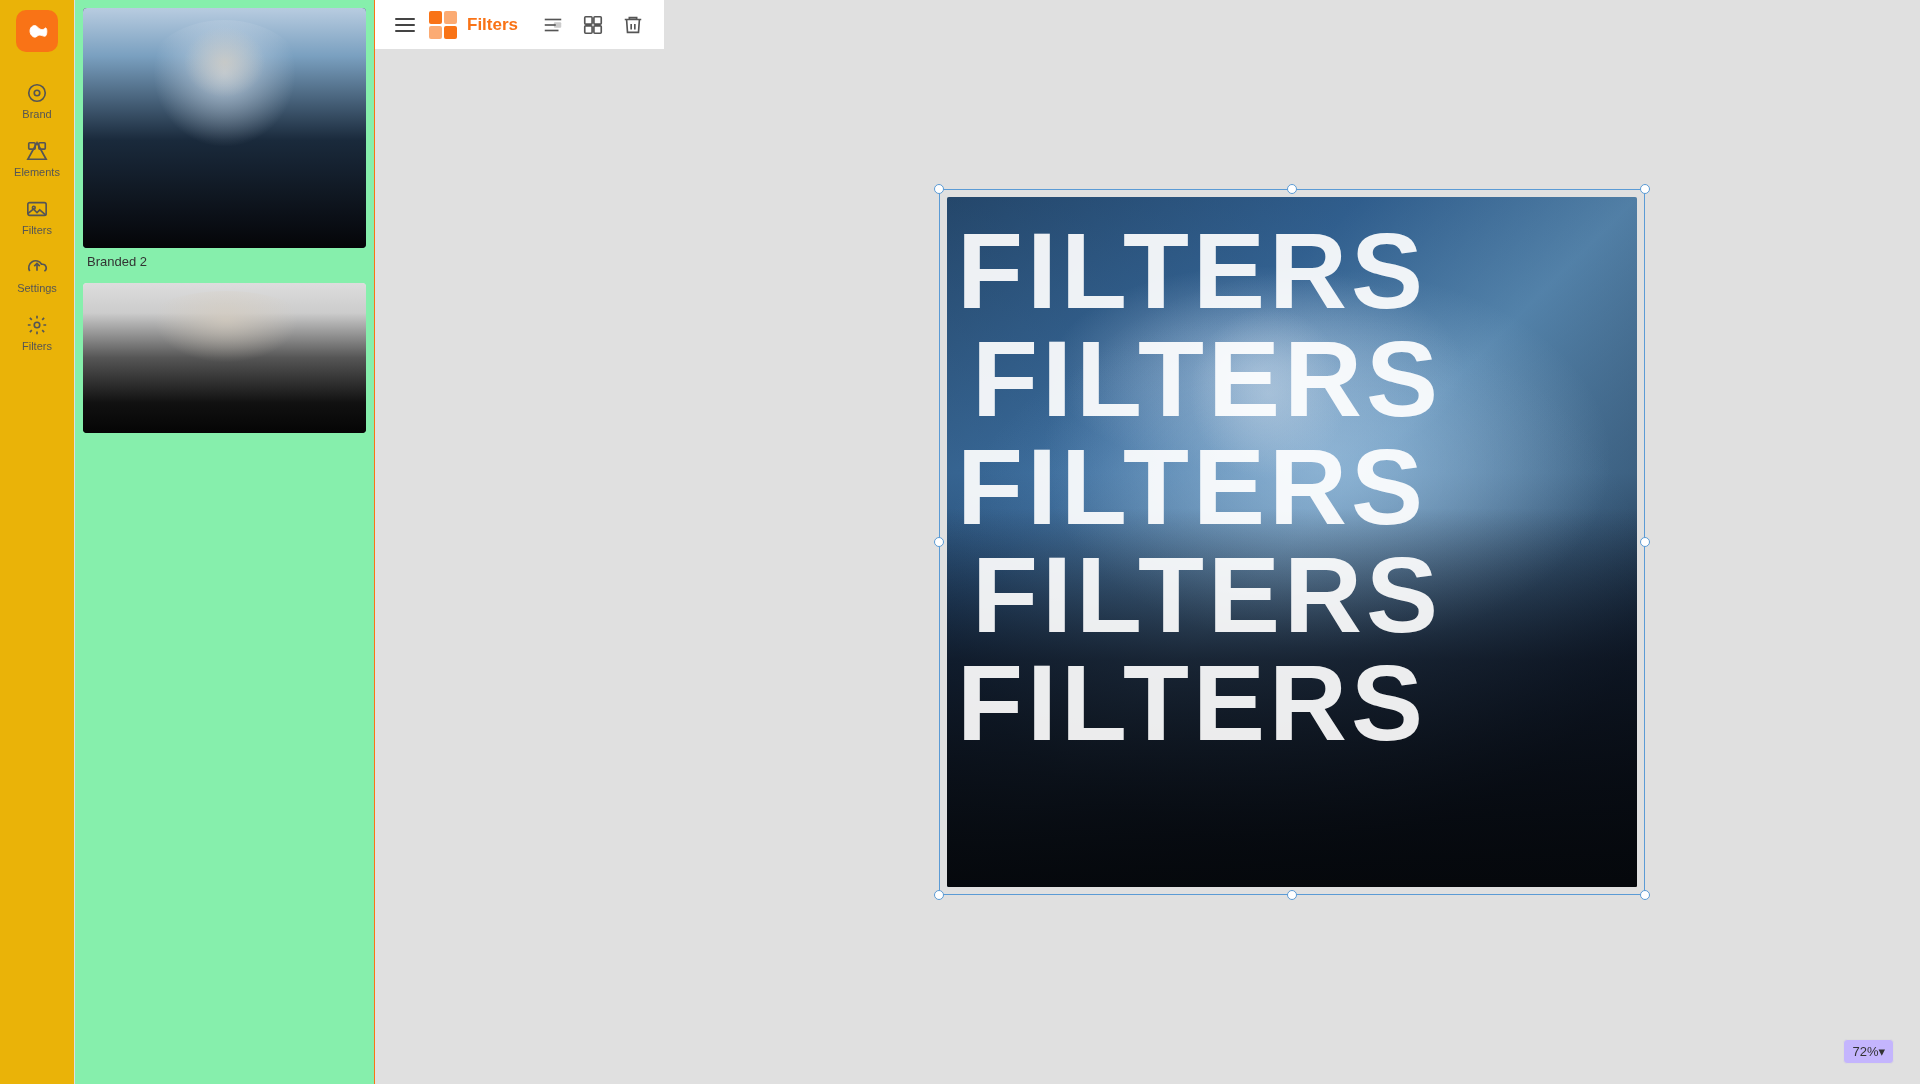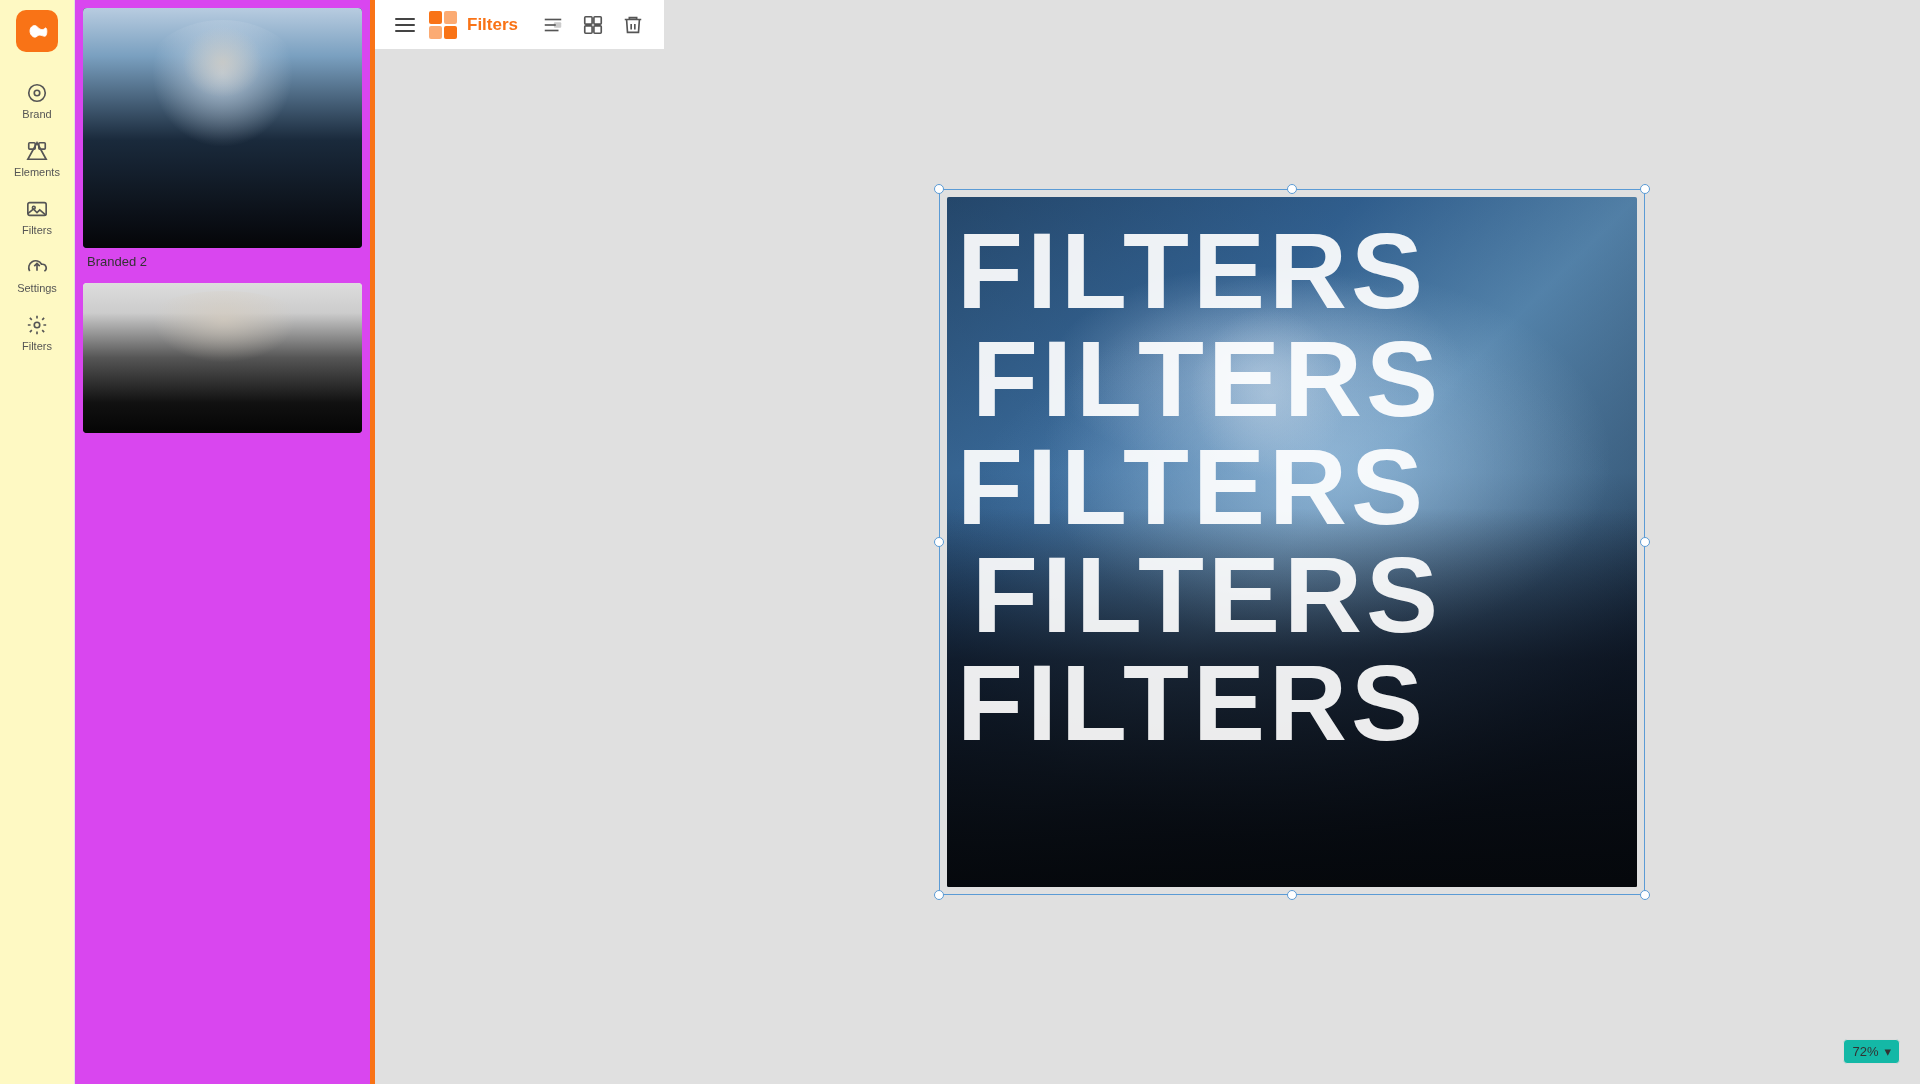--- a/index.html
+++ b/index.html
@@ -2,21 +2,21 @@
 <html><head>
   <meta charset="utf-8">
   <style>
     * { margin: 0; padding: 0; box-sizing: border-box; }
     body { display: flex; width: 1920px; height: 1084px; background: #e8e8e8; font-family: -apple-system, BlinkMacSystemFont, 'Segoe UI', sans-serif; overflow: hidden; }
 
     
     .icon-sidebar {
       width: 75px;
       height: 100%;
-      background: #fef9c3;
+      background: #eab308;
       display: flex;
       flex-direction: column;
       align-items: center;
       padding-top: 10px;
       border-right: 1px solid #e0e0e0;
       flex-shrink: 0;
     }
     .app-logo {
       width: 42px;
       height: 42px;
@@ -39,22 +39,22 @@
     .sidebar-item-label {
       font-size: 11px;
       color: #555;
       text-align: center;
     }
 
     
     .panel {
       width: 300px;
       height: 100%;
-      background: #d946ef;
-      border-right: 5px solid #f97316;
+      background: #86efac;
+      border-right: 1px solid #f97316;
       overflow-y: auto;
       flex-shrink: 0;
     }
     .template-card {
       margin: 8px;
       cursor: pointer;
     }
     .template-thumb {
       width: 100%;
       height: 240px;
@@ -197,27 +197,27 @@
       mix-blend-mode: normal;
       user-select: none;
     }
     .filters-line:nth-child(odd) { margin-left: 0; }
     .filters-line:nth-child(even) { margin-left: 15px; }
 
     
     .zoom-control {
       position: absolute;
       bottom: 20px;
-      right: 20px;
-      background: #14b8a6;
+      right: 26px;
+      background: #c4b5fd;
       border: 1px solid #ddd;
       border-radius: 4px;
       display: flex; align-items: center;
       padding: 4px 8px;
-      gap: 6px;
+      gap: 0;
       font-size: 13px;
       color: #333;
       cursor: pointer;
     }
   </style>
 </head>
 <body>
 
 <div class="icon-sidebar">
   <div class="app-logo">

